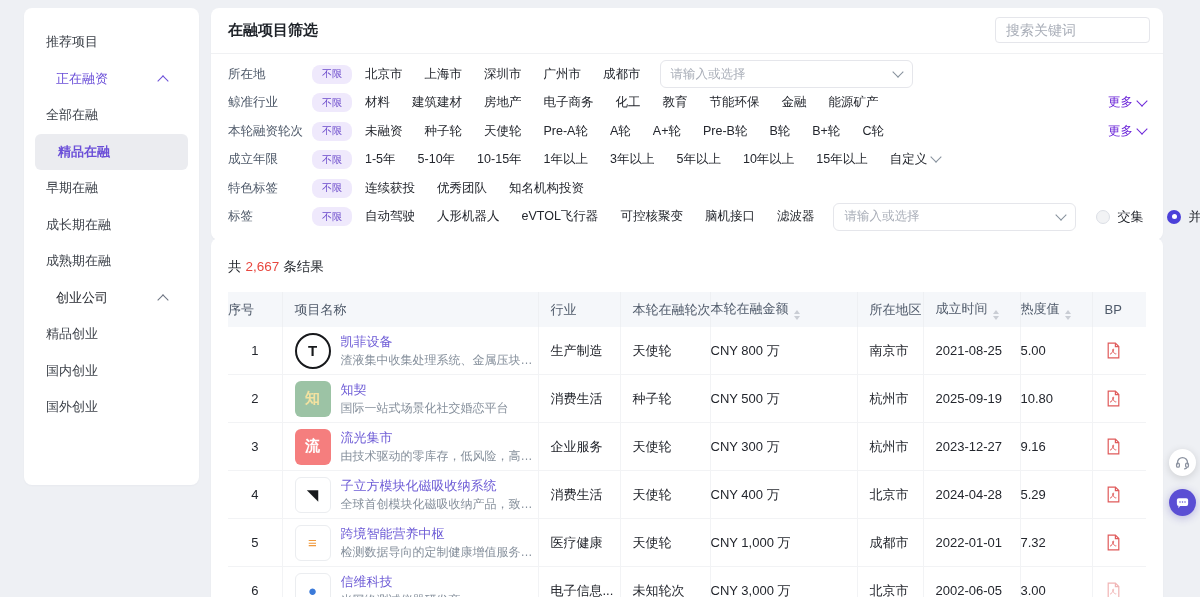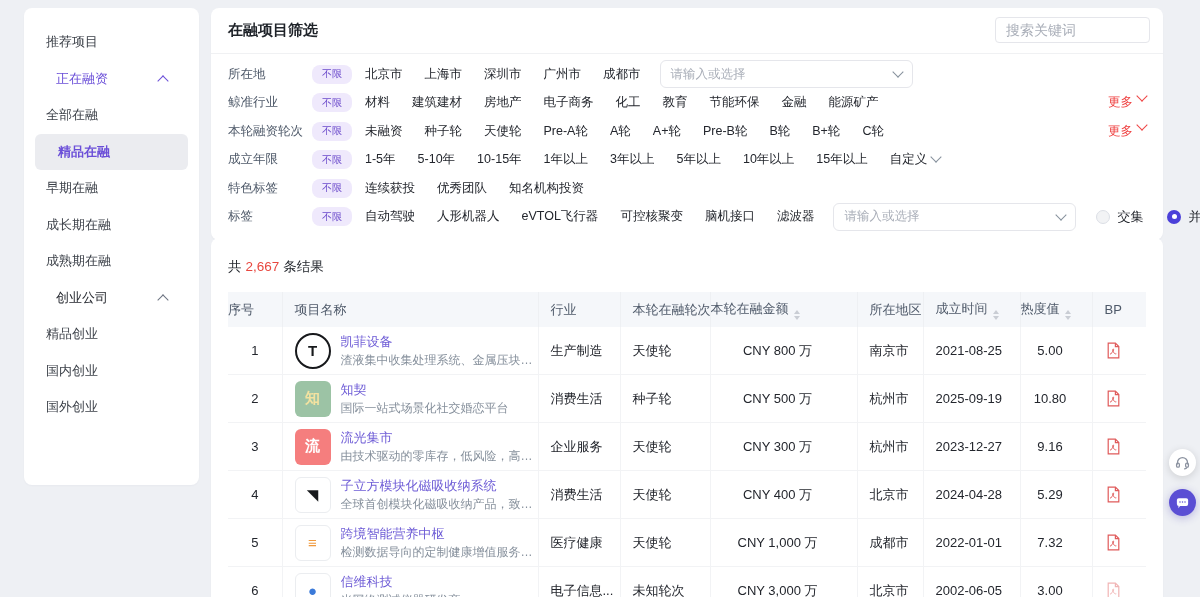--- a/index.html
+++ b/index.html
@@ -42,35 +42,35 @@
   .f-select .chev{margin-left:8px}
   .f-select-ph{font-size:12.5px;color:#a9aeb8}
   .sel-0{width:253px}
   .sel-5{width:243px}
   .f-radios{display:flex;align-items:center;gap:24px;margin-left:16px;flex:none}
   .f-radio-wrap{display:flex;align-items:center;gap:7px;cursor:pointer}
   .radio{width:14px;height:14px;border-radius:50%;box-sizing:border-box;border:1px solid #dcdfe6;background:#f2f3f5;position:relative}
   .radio.on{border:none;background:#4b40d9}
   .radio.on::after{content:"";position:absolute;left:4.5px;top:4.5px;width:5px;height:5px;border-radius:50%;background:#fff}
   .f-radio-label{font-size:13px;color:#23262d}
-  .f-more{position:absolute;right:0;color:#ef4444;font-size:12.5px;cursor:pointer;display:flex;}
+  .f-more{position:absolute;right:0;color:#6d28d9;font-size:12.5px;cursor:pointer;display:flex;align-items:center}
   
   .results-card{position:absolute;left:211px;top:238px;width:952px;height:380px;background:#fff;border-radius:8px;
     box-sizing:border-box;box-shadow:0 1px 2px rgba(30,40,60,.03)}
   .count-line{padding:20px 17px 16px;font-size:13.5px;color:#1f2329}
   .count-num{color:#e8473f;margin:0 4px}
   table.grid{border-collapse:collapse;table-layout:fixed;width:918px;margin:0 17px;font-size:13px}
   .grid th{background:#f5f7fa;height:35px;font-weight:400;color:#4e5969;text-align:left;padding:0 0 0 12px;
     border-right:1px solid #eef0f3;white-space:nowrap;overflow:hidden}
   .grid th:last-child{border-right:none}
   .grid td{height:47px;border-bottom:1px solid #f2f3f5;border-right:1px solid #f2f3f5;padding:0 0 0 12px;
     white-space:nowrap;overflow:hidden;color:#23262d}
   .grid td:last-child{border-right:none}
   .c-center{text-align:center;padding:0!important}
-  .c-right{text-align:center;padding:0 12px 0 0!important}
+  .c-right{text-align:left;padding:0 12px 0 0!important}
   th.c-right{padding-right:8px!important}
   .sort{display:inline-flex;flex-direction:column;gap:2px;margin-left:5px;vertical-align:-1px}
   .sort i{width:0;height:0;border-left:3.5px solid transparent;border-right:3.5px solid transparent;display:block}
   .sort .u{border-bottom:4.5px solid #c9cdd4}
   .sort .d{border-top:4.5px solid #c9cdd4}
   .name-cell{display:flex;align-items:center;gap:10px}
   .logo{width:36px;height:36px;border-radius:6px;flex:none;display:flex;align-items:center;justify-content:center;
     font-size:15px;font-weight:700;box-sizing:border-box}
   .name-txt{min-width:0}
   .prj-link{color:#6e5cd6;font-weight:500;font-size:13px;line-height:17px;cursor:pointer;white-space:nowrap;overflow:hidden;text-overflow:ellipsis}

